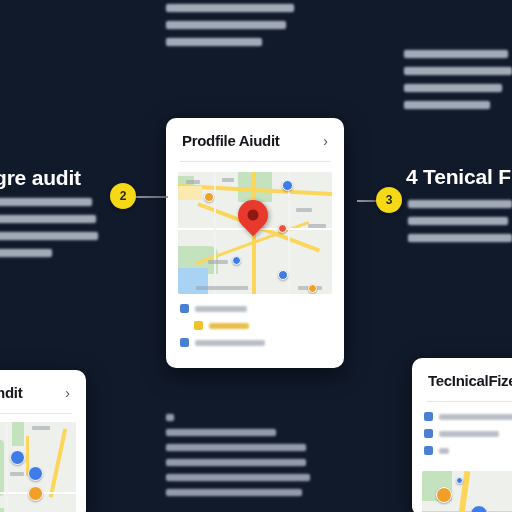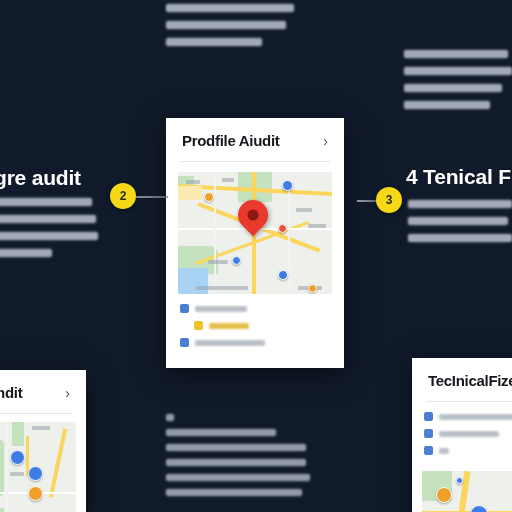--- a/index.html
+++ b/index.html
@@ -52,21 +52,21 @@
     height:2px;
     background:linear-gradient(90deg,#b9bcc4,#6f7684);
     opacity:.75;
     z-index:5;
   }
 
   
   .card {
     position:absolute;
     background:#ffffff;
-    border-radius:0;
+    border-radius:10px;
     box-shadow:0 6px 22px rgba(0,0,0,.55);
     overflow:hidden;
     z-index:4;
   }
   .card-head {
     display:flex; align-items:center; justify-content:space-between;
     padding:14px 16px 12px 16px;
   }
   .card-title {
     color:#16181d;

